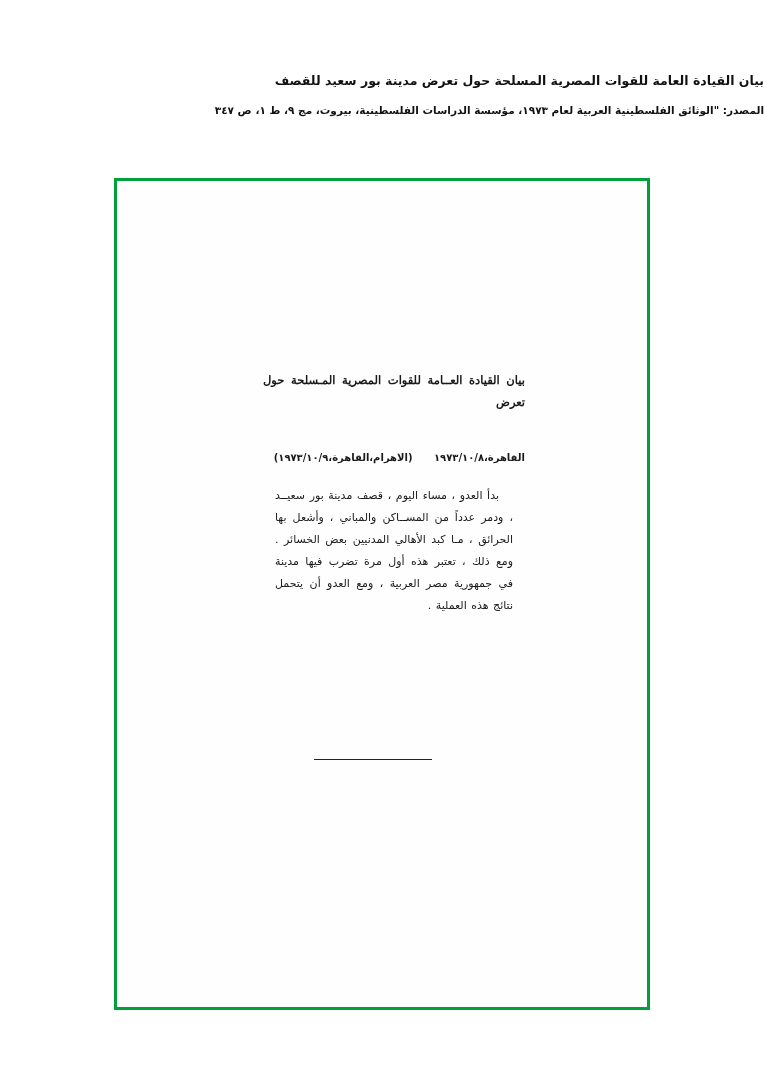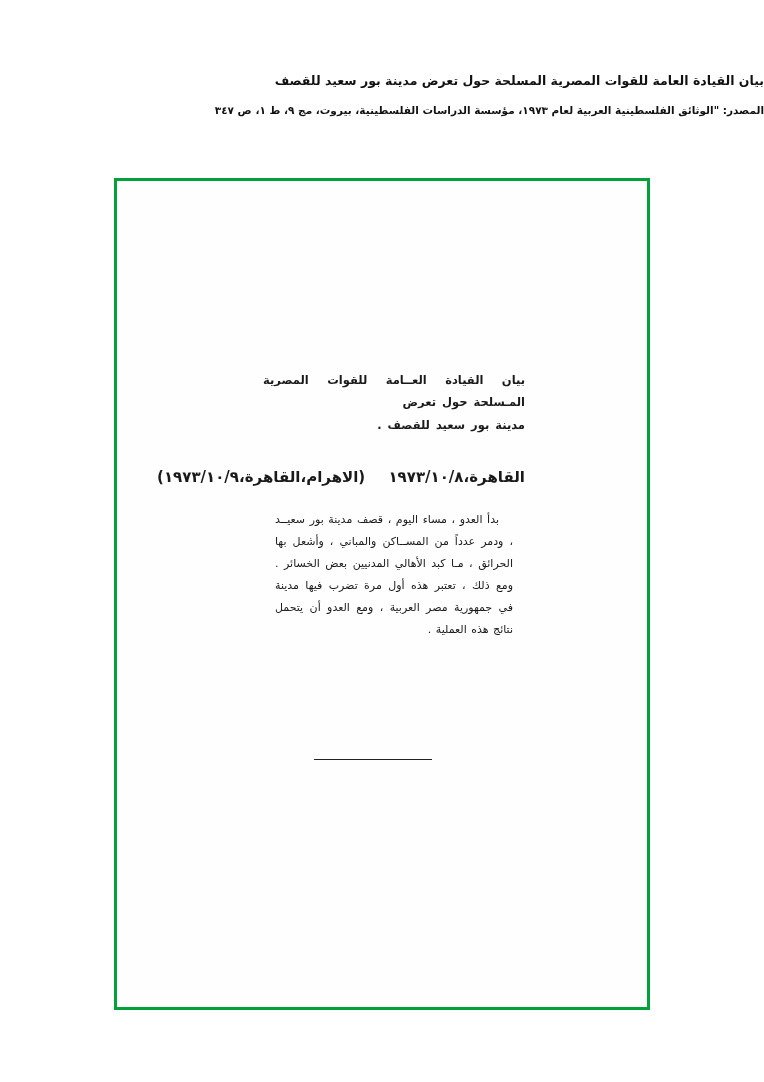--- a/index.html
+++ b/index.html
@@ -73,27 +73,28 @@
     text-align: justify;
     color: #1a1a1a;
   }
   .doc-title {
     font-size: 11.5px;
     font-weight: bold;
     line-height: 1.95;
     text-align: justify;
     text-align-last: right;
     word-spacing: 2px;
+    font-family: Liberation Serif, serif;
   }
   .doc-title .ln2 {
     display: block;
   }
   .doc-dateline {
-    margin-top: 28px;
-    font-size: 15px;
+    margin-top: 35px;
+    font-size: 10px;
     font-weight: bold;
     line-height: 1.8;
     white-space: nowrap;
     direction: rtl;
   }
   .doc-dateline .src {
     margin-right: 18px;
     font-weight: bold;
   }
   .doc-body {
@@ -131,21 +132,20 @@
     <div class="header-title">بيان القيادة العامة للقوات المصرية المسلحة حول تعرض مدينة بور سعيد للقصف</div>
     <div class="header-source">المصدر: "الوثائق الفلسطينية العربية لعام ١٩٧٣، مؤسسة الدراسات الفلسطينية، بيروت، مج ٩، ط ١، ص ٣٤٧</div>
   </div>
 
   <div class="scan-frame">
     <div class="scan-inner"></div>
 
     <div class="doc">
       <div class="doc-title">
         <span>بيان القيادة العــامة للقوات المصرية المـسلحة حول تعرض</span>
-        <span class="ln2">مدينة بور سعيد للقصف .</span>
       </div>
 
       <div class="doc-dateline">
         <span>القاهرة،١٩٧٣/١٠/٨</span>
         <span class="src">(الاهرام،القاهرة،١٩٧٣/١٠/٩)</span>
       </div>
 
       <div class="doc-body">
         <p>بدأ العدو ، مساء اليوم ، قصف مدينة بور سعيــد ، ودمر عدداً من المســاكن والمباني ، وأشعل بها الحرائق ، مـا كبد الأهالي المدنيين بعض الخسائر . ومع ذلك ، تعتبر هذه أول مرة تضرب فيها مدينة في جمهورية مصر العربية ، ومع العدو أن يتحمل نتائج هذه العملية .</p>
       </div>

